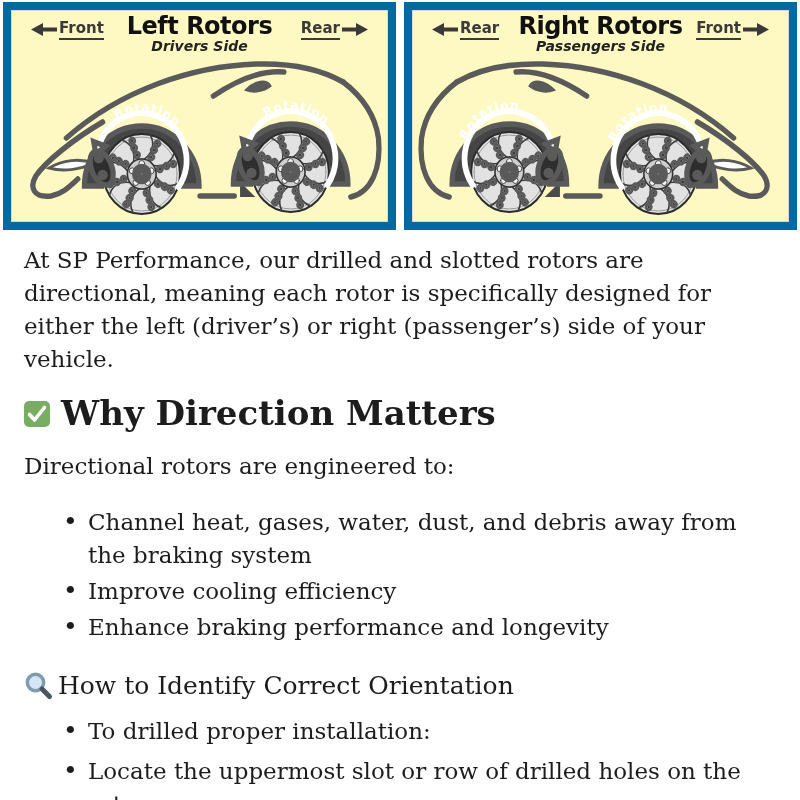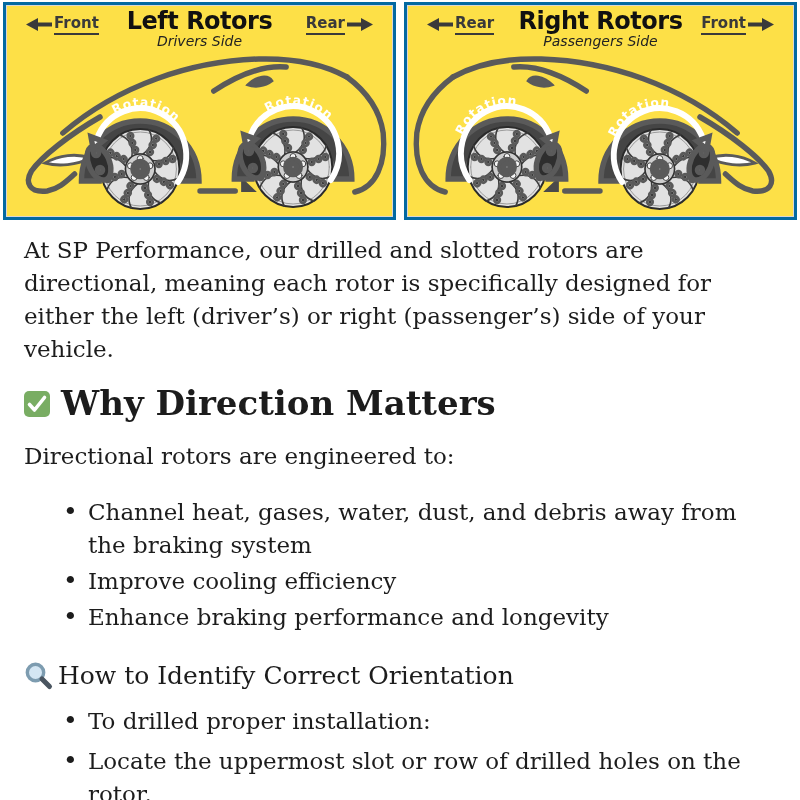--- a/index.html
+++ b/index.html
@@ -4,28 +4,28 @@
 <style>
   html,body { margin:0; padding:0; }
   body {
     width:800px; height:800px; overflow:hidden; background:#ffffff;
     font-family:"DejaVu Serif","Liberation Serif",serif;
     color:#1c1c1c;
   }
   
   .diagram-row { display:flex; gap:8px; padding:2px 3px 0 3px; }
   .panel {
-    flex:1; position:relative; height:212px; background:#fde047;
-    border:3px solid #0369a1; box-shadow: inset 0 0 0 1px #d9d6d3;
+    flex:1; position:relative; height:212px; background:#fef9c3;
+    border:8px solid #0369a1; box-shadow: inset 0 0 0 1px #d9d6d3;
   }
   .panel svg.car { position:absolute; left:0; top:0; width:100%; height:100%; }
   .panel-header { position:absolute; left:0; right:0; top:3px; text-align:center; z-index:3;
     font-family:"DejaVu Sans","Liberation Sans",sans-serif; }
   .panel-title { font-size:24px; font-weight:bold; letter-spacing:-0.5px; line-height:26px; color:#111;text-align:center; }
-  .panel-subtitle { font-size:14px; font-weight:normal; font-style:italic; line-height:15px; color:#222; }
+  .panel-subtitle { font-size:14px; font-weight:bold; font-style:italic; line-height:15px; color:#222; }
   .dir-label {
     position:absolute; top:9px; z-index:3; display:flex; align-items:center; gap:2px;
     font-family:"DejaVu Sans","Liberation Sans",sans-serif;
     font-size:15px; font-weight:bold; color:#3a3a3a;
   }
   .dir-label.left-side { left:20px; }
   .dir-label.right-side { right:20px; }
   .dir-label .txt { border-bottom:2px solid #3a3a3a; padding-bottom:1px; }
   
   .content { padding:6px 20px 0 24px; font-size:23px; line-height:33px; }

